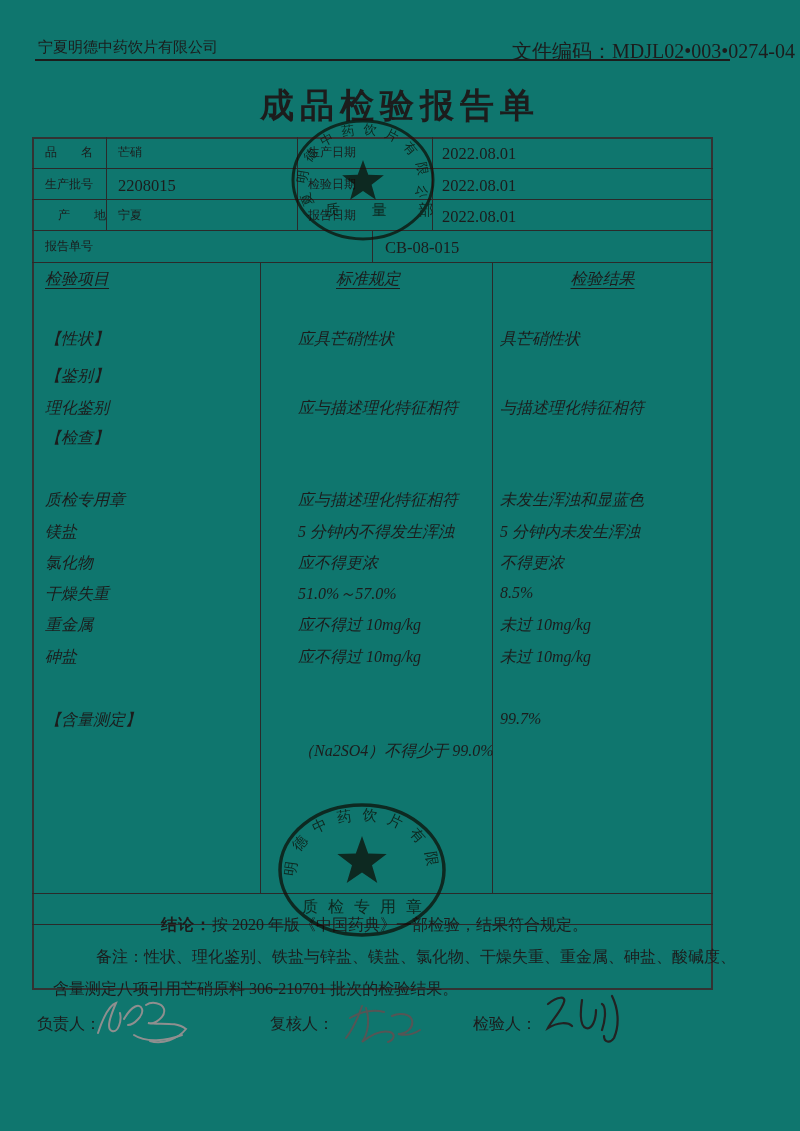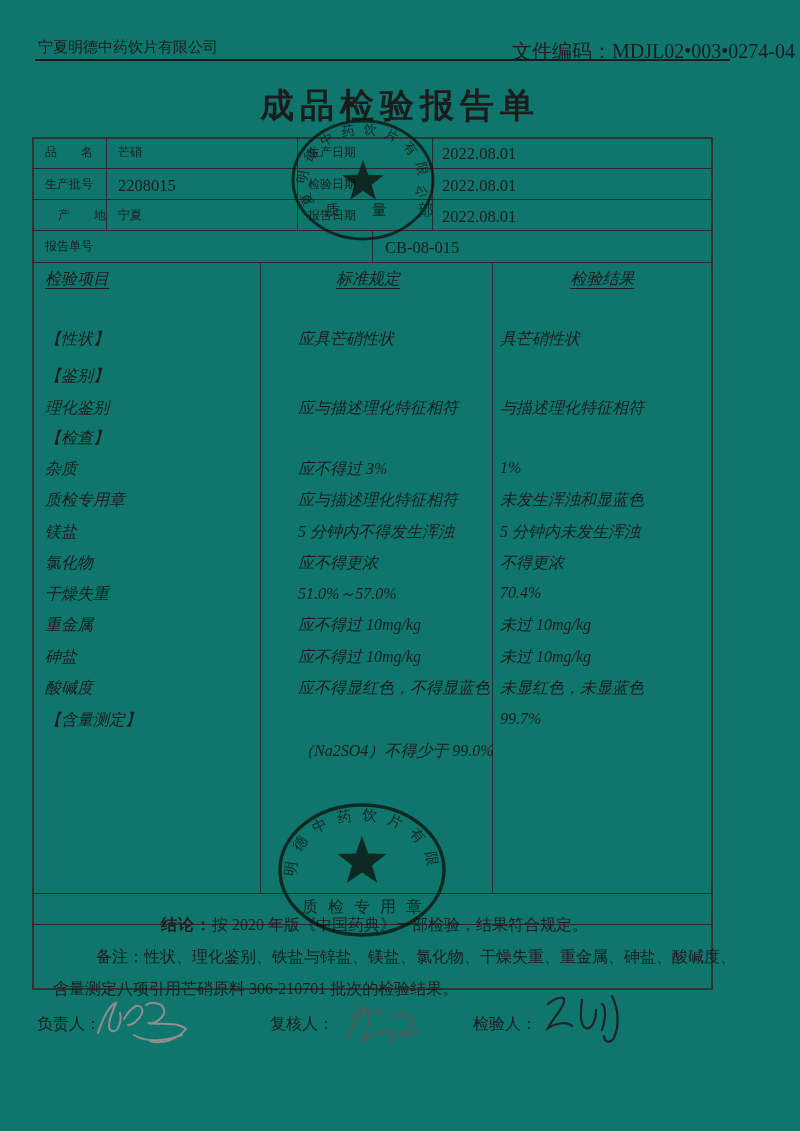--- a/index.html
+++ b/index.html
@@ -105,59 +105,49 @@
   <div class="mrow" style="top:398px">
     <span class="mc1">理化鉴别</span>
     <span class="mc2">应与描述理化特征相符</span>
     <span class="mc3">与描述理化特征相符</span>
   </div>
   <div class="mrow" style="top:428px">
     <span class="mc1">【检查】</span>
     <span class="mc2"></span>
     <span class="mc3"></span>
   </div>
-  <div class="mrow" style="top:459px">
-    <span class="mc1">杂质</span>
-    <span class="mc2">应不得过 3%</span>
-    <span class="mc3">1%</span>
-  </div>
   <div class="mrow" style="top:490px">
     <span class="mc1">质检专用章</span>
     <span class="mc2">应与描述理化特征相符</span>
     <span class="mc3">未发生浑浊和显蓝色</span>
   </div>
   <div class="mrow" style="top:522px">
     <span class="mc1">镁盐</span>
     <span class="mc2">5 分钟内不得发生浑浊</span>
     <span class="mc3">5 分钟内未发生浑浊</span>
   </div>
   <div class="mrow" style="top:553px">
     <span class="mc1">氯化物</span>
     <span class="mc2">应不得更浓</span>
     <span class="mc3">不得更浓</span>
   </div>
   <div class="mrow" style="top:584px">
     <span class="mc1">干燥失重</span>
     <span class="mc2">51.0%～57.0%</span>
-    <span class="mc3">70.4%</span>
+    <span class="mc3">8.5%</span>
   </div>
   <div class="mrow" style="top:615px">
     <span class="mc1">重金属</span>
     <span class="mc2">应不得过 10mg/kg</span>
     <span class="mc3">未过 10mg/kg</span>
   </div>
   <div class="mrow" style="top:647px">
     <span class="mc1">砷盐</span>
     <span class="mc2">应不得过 10mg/kg</span>
     <span class="mc3">未过 10mg/kg</span>
-  </div>
-  <div class="mrow" style="top:678px">
-    <span class="mc1">酸碱度</span>
-    <span class="mc2">应不得显红色，不得显蓝色</span>
-    <span class="mc3">未显红色，未显蓝色</span>
   </div>
   <div class="mrow" style="top:710px">
     <span class="mc1">【含量测定】</span>
     <span class="mc3">99.7%</span>
   </div>
   <div class="mrow" style="top:741px">
     <span class="mc1"></span>
     <span class="mc2">（Na2SO4）不得少于 99.0%</span>
     <span class="mc3"></span>
   </div>

